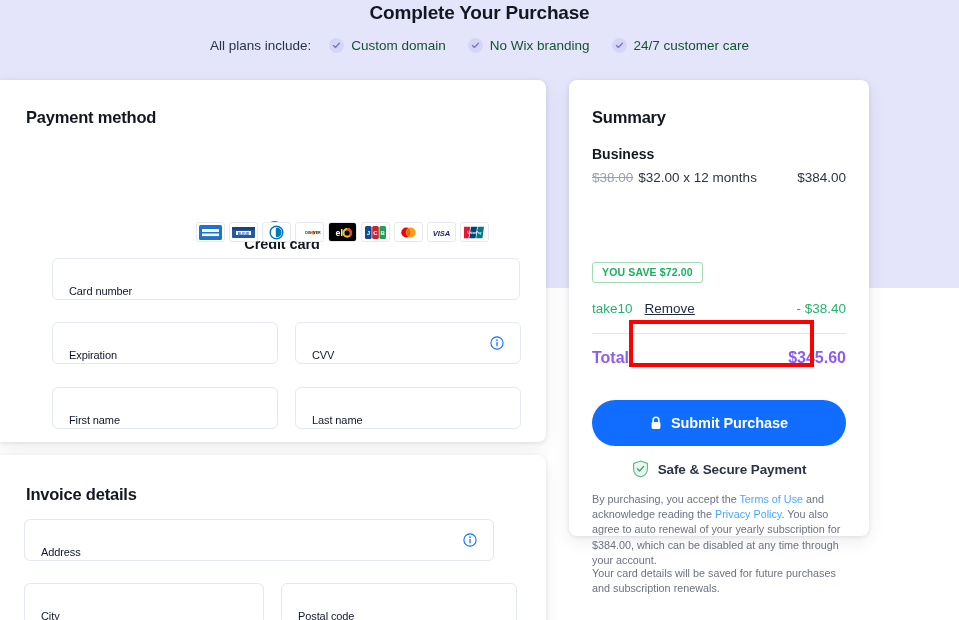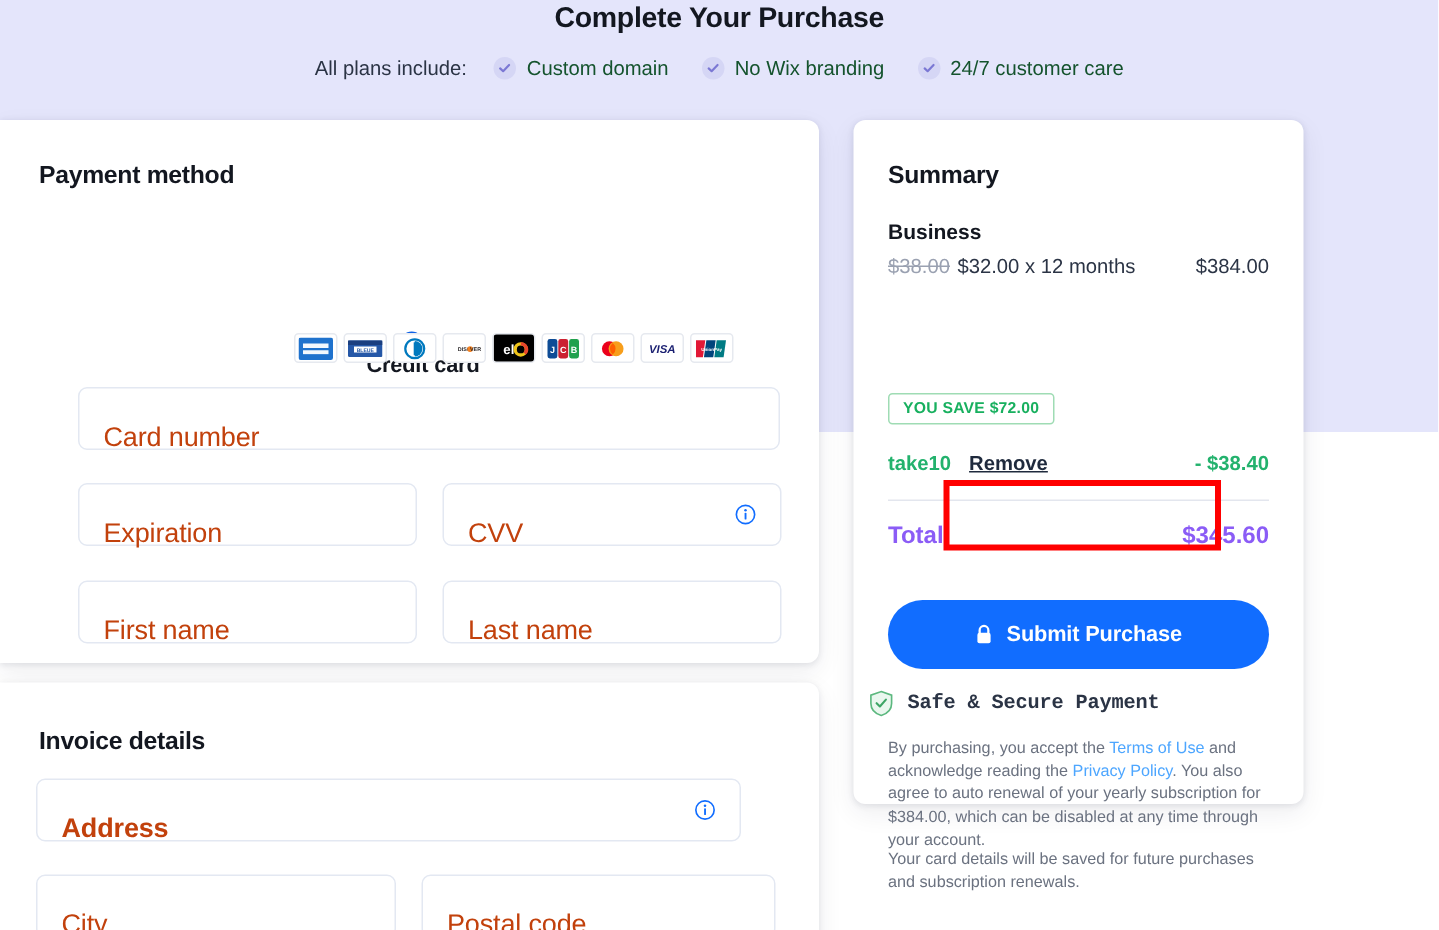--- a/index.html
+++ b/index.html
@@ -195,40 +195,40 @@
   .field {
     position: absolute;
     border: 1px solid #e3e8f2;
     border-radius: 6px;
     background: #fff;
     display: flex;
     align-items: center;
     padding: 0 16px;
   }
   .field .ph {
-    font-size: 18px;
-    color: #c2410c;
+    font-size: 11px;
+    color: #0f172a;
     letter-spacing: -0.1px;
     margin-top: 24px;
   }
   .info-icon {
     margin-left: auto;
     width: 14px; height: 14px;
     flex: 0 0 auto;
   }
   .info-icon svg { display: block; }
 
   #f-cardnumber { left: 52px; top: 178px; width: 468px; height: 42px; }
   #f-expiration { left: 52px; top: 242px; width: 226px; height: 42px; }
   #f-cvv        { left: 295px; top: 242px; width: 226px; height: 42px; }
   #f-firstname  { left: 52px; top: 307px; width: 226px; height: 42px; }
   #f-lastname   { left: 295px; top: 307px; width: 226px; height: 42px; align-items: center; }
 
   #invoice-card .section-title { position: absolute; left: 26px; top: 30px; }
-  #f-address    { left: 24px; top: 64px; width: 470px; height: 42px; font-weight: bold; }
+  #f-address    { left: 24px; top: 64px; width: 470px; height: 42px; }
   #f-city       { left: 24px; top: 128px; width: 240px; height: 42px; }
   #f-postal     { left: 281px; top: 128px; width: 236px; height: 42px; }
 
   
   #summary-card .section-title { position: absolute; left: 23px; top: 28px; }
 
   .plan-name {
     position: absolute;
     left: 23px; top: 66px;
     font-size: 14px;
@@ -269,21 +269,20 @@
   }
 
   .coupon-line {
     position: absolute;
     left: 23px; top: 221px;
     width: 254px;
     display: flex;
     align-items: baseline;
     font-size: 13.5px;
     color: #23b26d;
-    font-weight: bold;
   }
   .coupon-code { color: #23b26d; }
   .coupon-remove {
     margin-left: 12px;
     color: #1f2a3d;
     text-decoration: underline;
     cursor: pointer;
   }
   .coupon-amount { margin-left: auto; color: #23b26d; }
 
@@ -322,30 +321,30 @@
     align-items: center;
     justify-content: center;
     gap: 9px;
     cursor: pointer;
   }
   .lock-icon { width: 12px; height: 14px; flex: 0 0 auto; }
   .lock-icon svg { display: block; }
 
   .secure-row {
     position: absolute;
-    left: 10px; top: 380px;
+    left: 23px; top: 380px;
     width: 254px;
     display: flex;
     align-items: center;
+    justify-content: center;
     gap: 9px;
     font-size: 13.5px;
     font-weight: bold;
     color: #2b3445;
     letter-spacing: -0.1px;
-    font-family: Liberation Mono, monospace;
   }
   .shield-icon { width: 17px; height: 18px; flex: 0 0 auto; }
   .shield-icon svg { display: block; }
 
   .terms {
     position: absolute;
     left: 23px; top: 331px;
     width: 258px;
     font-size: 10.8px;
     line-height: 15.2px;

